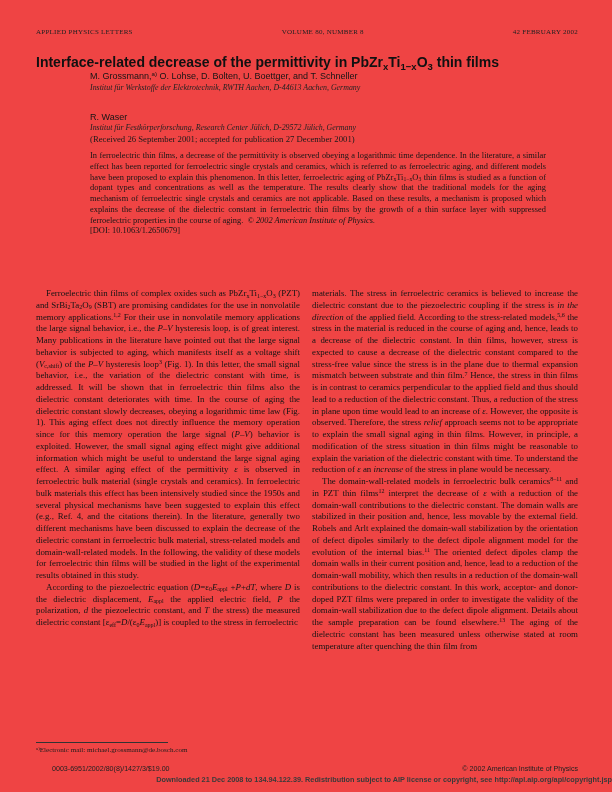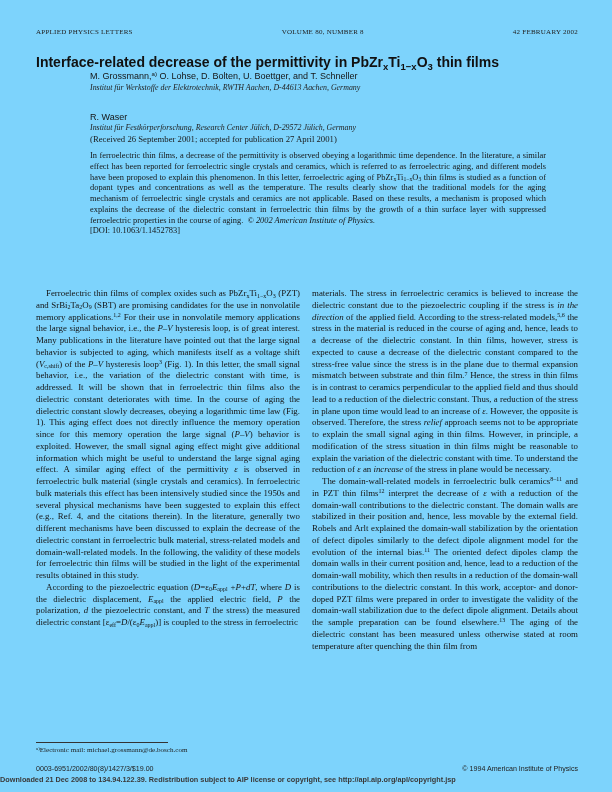--- a/index.html
+++ b/index.html
@@ -1,20 +1,20 @@
 <!DOCTYPE html>
 <html><head>
 <meta charset="utf-8">
 <style>
   html,body{margin:0;padding:0;background:#e8e8e8;}
   .page{
     position:relative;
     width:612px;height:792px;
     margin:0 auto;
-    background:#7dd3fc;
+    background:#ef4444;
     color:#1c1c1c;
     font-family:"Liberation Serif","DejaVu Serif",serif;
     overflow:hidden;
   }
   
   .runhead{
     position:absolute;top:28px;left:36px;right:34px;
     display:flex;justify-content:space-between;
     font-size:7px;letter-spacing:.25px;color:#222;
     font-family:"Liberation Serif","DejaVu Serif",serif;
@@ -66,25 +66,25 @@
   .footnote{
     position:absolute;top:746px;left:36px;width:270px;
     font-size:7.1px;color:#1d1d1d;
   }
   
   .footer-row{
     position:absolute;top:765px;left:36px;right:34px;height:10px;
     font-family:"Liberation Sans","DejaVu Sans",sans-serif;
     font-size:7.1px;color:#222;
   }
-  .footer-issn{position:absolute;left:0;top:0;}
+  .footer-issn{position:absolute;left:16px;top:0;}
   .footer-page{position:absolute;left:0;right:0;text-align:center;top:0;}
   .footer-copy{position:absolute;right:0;top:0;}
   .stamp{
-    position:absolute;top:775px;left:0;right:0;text-align:left;
+    position:absolute;top:775px;left:0;right:0;text-align:right;
     font-family:"Liberation Sans","DejaVu Sans",sans-serif;
     font-size:7.3px;font-weight:bold;color:#3a3a3a;
   }
 </style>
 </head>
 <body>
 
 <div class="page">
 
   <div class="runhead">
@@ -95,40 +95,40 @@
 
   <h1 class="title">Interface-related decrease of the permittivity in PbZr<sub>x</sub>Ti<sub>1−x</sub>O<sub>3</sub> thin films</h1>
 
   <div class="authors">
     <div class="author-line">M. Grossmann,<sup>a)</sup> O. Lohse, D. Bolten, U. Boettger, and T. Schneller</div>
     <div class="affil">Institut für Werkstoffe der Elektrotechnik, RWTH Aachen, D-44613 Aachen, Germany</div>
     <div class="author-line second">R. Waser</div>
     <div class="affil">Institut für Festkörperforschung, Research Center Jülich, D-29572 Jülich, Germany</div>
   </div>
 
-  <div class="received">(Received 26 September 2001; accepted for publication 27 April 2001)</div>
+  <div class="received">(Received 26 September 2001; accepted for publication 27 December 2001)</div>
 
   <div class="abstract">
     <div>In ferroelectric thin films, a decrease of the permittivity is observed obeying a logarithmic time dependence. In the literature, a similar effect has been reported for ferroelectric single crystals and ceramics, which is referred to as ferroelectric aging, and different models have been proposed to explain this phenomenon. In this letter, ferroelectric aging of PbZr<sub>x</sub>Ti<sub>1−x</sub>O<sub>3</sub> thin films is studied as a function of dopant types and concentrations as well as the temperature. The results clearly show that the traditional models for the aging mechanism of ferroelectric single crystals and ceramics are not applicable. Based on these results, a mechanism is proposed which explains the decrease of the dielectric constant in ferroelectric thin films by the growth of a thin surface layer with suppressed ferroelectric properties in the course of aging. &nbsp;<i>© 2002 American Institute of Physics.</i></div>
-    <div class="doi-line">[DOI: 10.1063/1.1452783]</div>
+    <div class="doi-line">[DOI: 10.1063/1.2650679]</div>
   </div>
 
   <div class="col left">
     <p class="indent">Ferroelectric thin films of complex oxides such as PbZr<sub>x</sub>Ti<sub>1−x</sub>O<sub>3</sub> (PZT) and SrBi<sub>2</sub>Ta<sub>2</sub>O<sub>9</sub> (SBT) are promising candidates for the use in nonvolatile memory applications.<sup>1,2</sup> For their use in nonvolatile memory applications the large signal behavior, i.e., the <i>P</i>–<i>V</i> hysteresis loop, is of great interest. Many publications in the literature have pointed out that the large signal behavior is subjected to aging, which manifests itself as a voltage shift (<i>V</i><sub>c,shift</sub>) of the <i>P</i>–<i>V</i> hysteresis loop<sup>3</sup> (Fig. 1). In this letter, the small signal behavior, i.e., the variation of the dielectric constant with time, is addressed. It will be shown that in ferroelectric thin films also the dielectric constant deteriorates with time. In the course of aging the dielectric constant slowly decreases, obeying a logarithmic time law (Fig. 1). This aging effect does not directly influence the memory operation since for this memory operation the large signal (<i>P</i>–<i>V</i>) behavior is exploited. However, the small signal aging effect might give additional information which might be useful to understand the large signal aging effect. A similar aging effect of the permittivity <i>ε</i> is observed in ferroelectric bulk material (single crystals and ceramics). In ferroelectric bulk materials this effect has been intensively studied since the 1950s and several physical mechanisms have been suggested to explain this effect (e.g., Ref. 4, and the citations therein). In the literature, generally two different mechanisms have been discussed to explain the decrease of the dielectric constant in ferroelectric bulk material, stress-related models and domain-wall-related models. In the following, the validity of these models for ferroelectric thin films will be studied in the light of the experimental results obtained in this study.</p>
     <p class="indent">According to the piezoelectric equation (<i>D</i>=ε<sub>0</sub><i>E</i><sub>appl</sub> +<i>P</i>+<i>dT</i>, where <i>D</i> is the dielectric displacement, <i>E</i><sub>appl</sub> the applied electric field, <i>P</i> the polarization, <i>d</i> the piezoelectric constant, and <i>T</i> the stress) the measured dielectric constant [ε<sub>eff</sub>=<i>D</i>/(ε<sub>0</sub><i>E</i><sub>appl</sub>)] is coupled to the stress in ferroelectric</p>
   </div>
 
   <div class="col right">
     <p>materials. The stress in ferroelectric ceramics is believed to increase the dielectric constant due to the piezoelectric coupling if the stress is <i>in the direction</i> of the applied field. According to the stress-related models,<sup>5,6</sup> the stress in the material is reduced in the course of aging and, hence, leads to a decrease of the dielectric constant. In thin films, however, stress is expected to cause a decrease of the dielectric constant compared to the stress-free value since the stress is in the plane due to thermal expansion mismatch between substrate and thin film.<sup>7</sup> Hence, the stress in thin films is in contrast to ceramics perpendicular to the applied field and thus should lead to a reduction of the dielectric constant. Thus, a reduction of the stress in plane upon time would lead to an increase of <i>ε</i>. However, the opposite is observed. Therefore, the stress <i>relief</i> approach seems not to be appropriate to explain the small signal aging in thin films. However, in principle, a modification of the stress situation in thin films might be reasonable to explain the variation of the dielectric constant with time. To understand the reduction of <i>ε</i> an <i>increase</i> of the stress in plane would be necessary.</p>
     <p class="indent">The domain-wall-related models in ferroelectric bulk ceramics<sup>8–11</sup> and in PZT thin films<sup>12</sup> interpret the decrease of <i>ε</i> with a reduction of the domain-wall contributions to the dielectric constant. The domain walls are stabilized in their position and, hence, less movable by the external field. Robels and Arlt explained the domain-wall stabilization by the orientation of defect dipoles similarly to the defect dipole alignment model for the evolution of the internal bias.<sup>11</sup> The oriented defect dipoles clamp the domain walls in their current position and, hence, lead to a reduction of the domain-wall mobility, which then results in a reduction of the domain-wall contributions to the dielectric constant. In this work, acceptor- and donor-doped PZT films were prepared in order to investigate the validity of the domain-wall stabilization due to the defect dipole alignment. Details about the sample preparation can be found elsewhere.<sup>13</sup> The aging of the dielectric constant has been measured unless otherwise stated at room temperature after quenching the thin film from</p>
   </div>
 
   <div class="footnote-rule"></div>
   <div class="footnote"><sup>a)</sup>Electronic mail: michael.grossmann@de.bosch.com</div>
 
   <div class="footer-row">
     <span class="footer-issn">0003-6951/2002/80(8)/1427/3/$19.00</span>
-    <span class="footer-copy">© 1994 American Institute of Physics</span>
+    <span class="footer-copy">© 2002 American Institute of Physics</span>
   </div>
 
   <div class="stamp">Downloaded 21 Dec 2008 to 134.94.122.39. Redistribution subject to AIP license or copyright, see http://apl.aip.org/apl/copyright.jsp</div>
 
 </div>
 
 </body></html>

